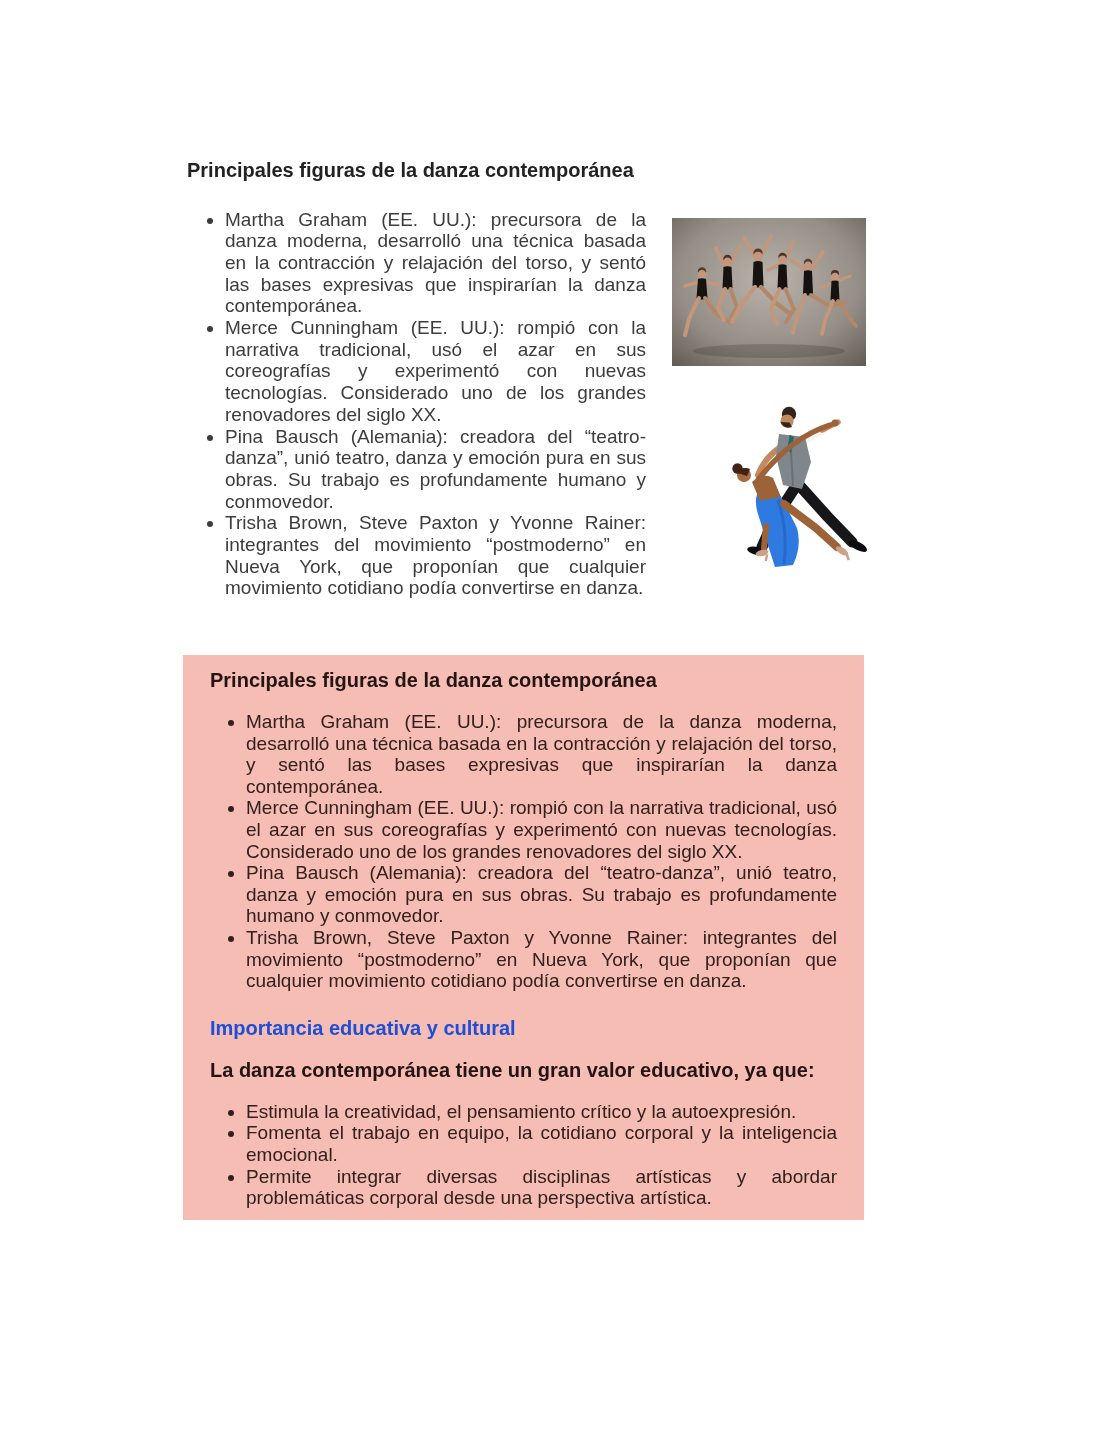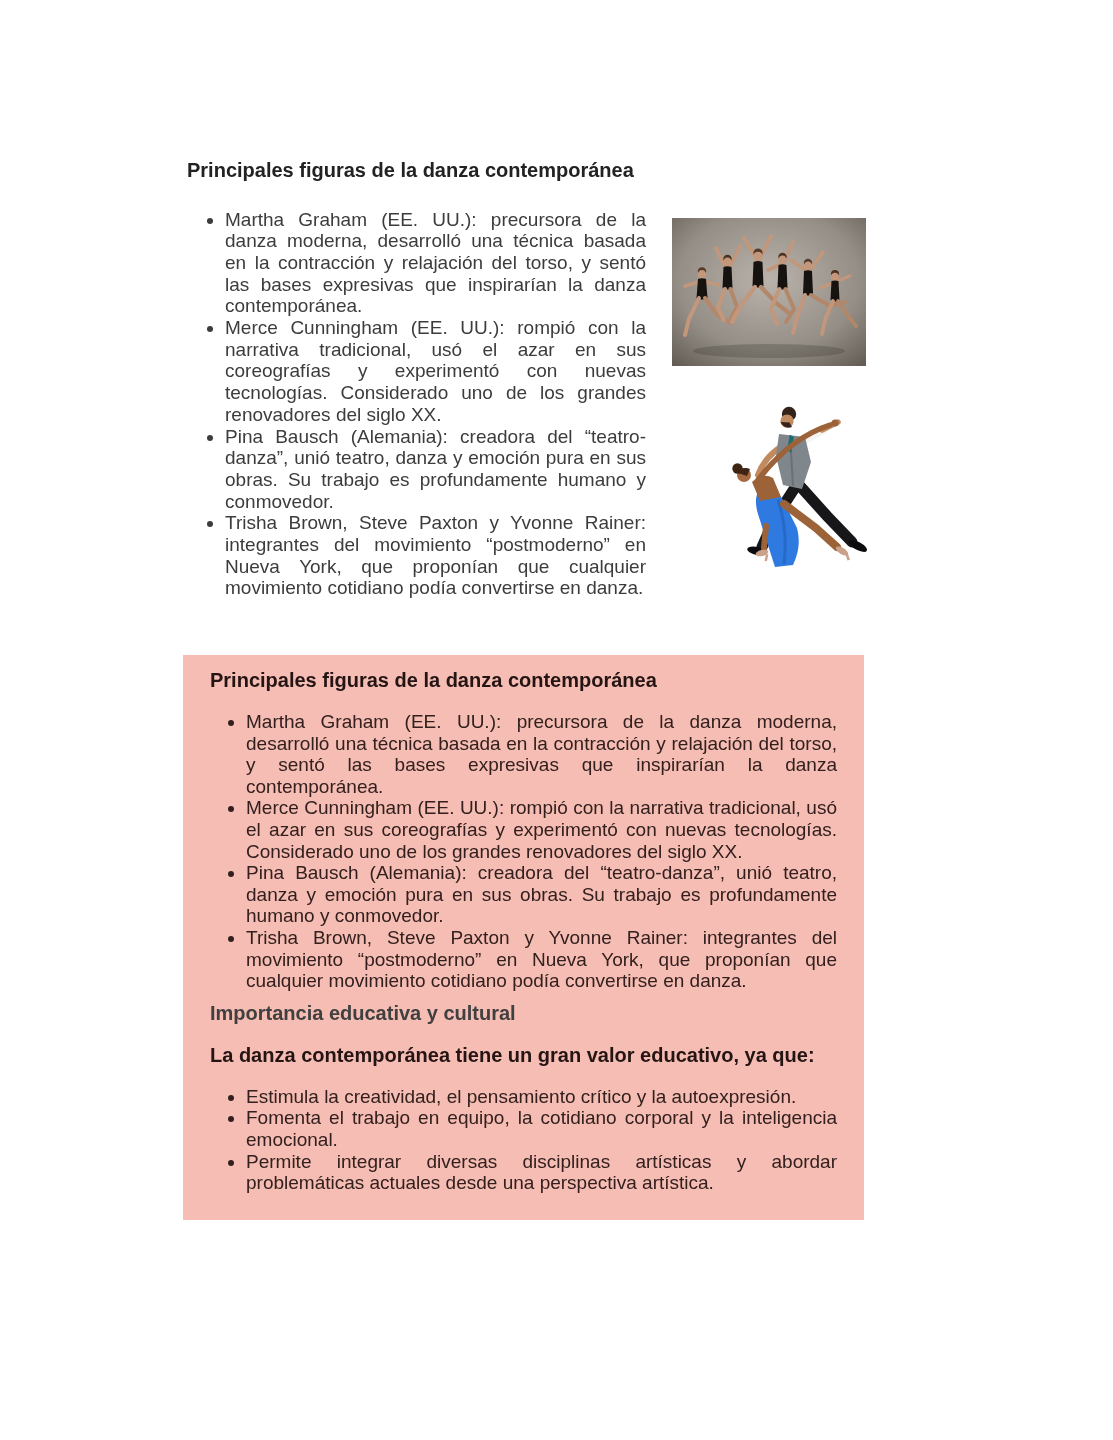--- a/index.html
+++ b/index.html
@@ -77,25 +77,25 @@
   .hbox-list {
     margin: 20px 0 0 0;
     padding: 0 0 0 36px;
     font-size: 19px;
     line-height: 21.6px;
     text-align: justify;
     list-style: disc outside;
   }
   .hbox-list li { margin: 0; padding: 0; }
   .hbox-subheading {
-    margin: 10px 0 0 0;
+    margin: 25px 0 0 0;
     font-size: 20px;
     line-height: 22px;
     font-weight: 700;
-    color: #404040;
+    color: #1d4ed8;
   }
   .hbox-intro {
     margin: 20px 0 8px 0;
     font-size: 20px;
     line-height: 22px;
     font-weight: 700;
     color: #241413;
     text-align: justify;
   }
 
@@ -238,19 +238,19 @@
       <li>Martha Graham (EE. UU.): precursora de la danza moderna, desarrolló una técnica basada en la contracción y relajación del torso, y sentó las bases expresivas que inspirarían la danza contemporánea.</li>
       <li>Merce Cunningham (EE. UU.): rompió con la narrativa tradicional, usó el azar en sus coreografías y experimentó con nuevas tecnologías. Considerado uno de los grandes renovadores del siglo XX.</li>
       <li>Pina Bausch (Alemania): creadora del “teatro-danza”, unió teatro, danza y emoción pura en sus obras. Su trabajo es profundamente humano y conmovedor.</li>
       <li>Trisha Brown, Steve Paxton y Yvonne Rainer: integrantes del movimiento “postmoderno” en Nueva York, que proponían que cualquier movimiento cotidiano podía convertirse en danza.</li>
     </ul>
     <h3 class="hbox-subheading">Importancia educativa y cultural</h3>
     <p class="hbox-intro">La danza contemporánea tiene un gran valor educativo, ya que:</p>
     <ul class="hbox-list">
       <li>Estimula la creatividad, el pensamiento crítico y la autoexpresión.</li>
       <li>Fomenta el trabajo en equipo, la cotidiano corporal y la inteligencia emocional.</li>
-      <li>Permite integrar diversas disciplinas artísticas y abordar problemáticas actuales desde una perspectiva artística.</li>
+      <li>Permite integrar diversas disciplinas artísticas y abordar problemáticas corporal desde una perspectiva artística.</li>
     </ul>
   </div>
 
   <div class="page-number">83</div>
 
 </div>
 
 </body></html>

